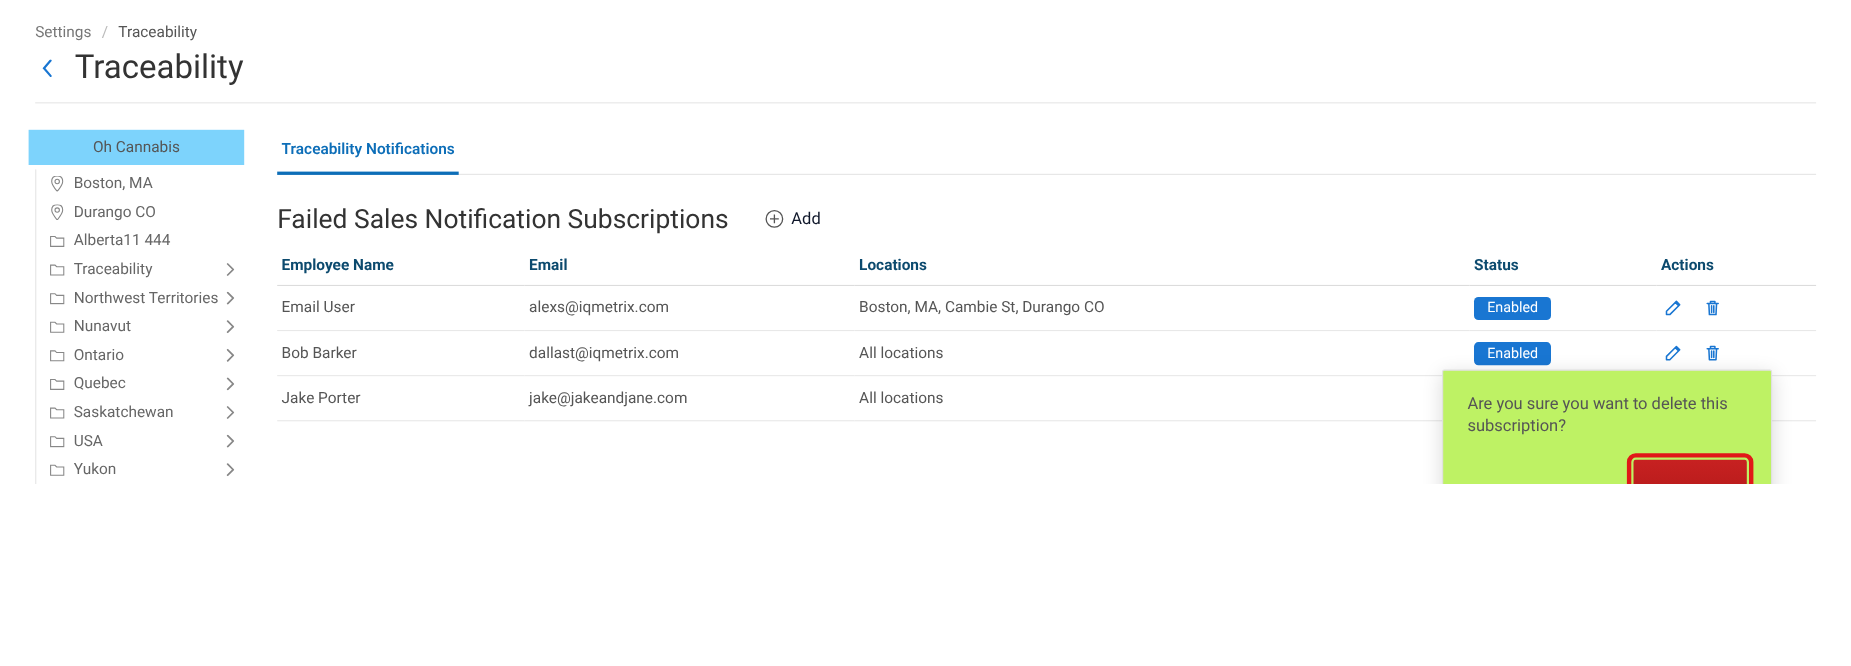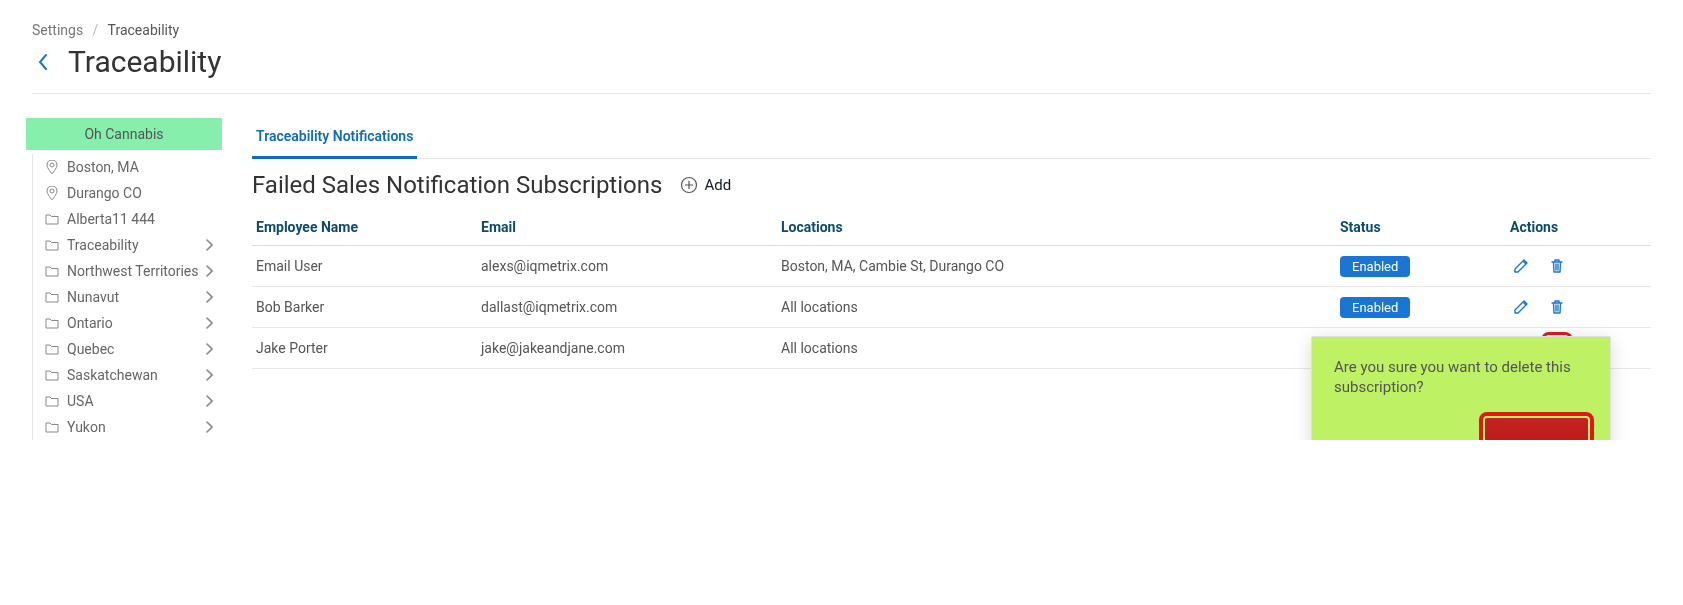--- a/index.html
+++ b/index.html
@@ -19,39 +19,39 @@
   .back-chevron {
     width: 22px; height: 22px; display: inline-flex; align-items: center; justify-content: center;
     color: #1976d2; margin-right: 14px; cursor: pointer;
   }
   h1.page-title { font-size: 30px; font-weight: 400; margin: 0; color: #333; }
   .rule { height: 1px; background: #e5e5e5; margin-top: 14px; }
   .body { display: flex; margin-top: 24px; }
   .sidebar { width: 190px; flex: 0 0 190px; }
   .sidebar-list { border-left: 1px solid #e5e5e5; padding-left: 0; }
   .org-header {
-    background: #86efac; color: #555; padding: 8px 12px; font-size: 14px; text-align: center;
+    background: #7dd3fc; color: #555; padding: 8px 12px; font-size: 14px; text-align: center;
     margin-bottom: 4px; margin-left: -6px;
   }
   .side-item {
     display: flex; align-items: center; padding: 5px 4px 5px 10px; cursor: pointer;
     color: #666; font-size: 14px;
   }
   .side-icon { width: 18px; display: inline-flex; align-items: center; justify-content: center; color: #888; margin-right: 6px; }
   .side-label { flex: 1; }
   .side-chevron { width: 18px; display: inline-flex; align-items: center; justify-content: center; color: #888; }
   .main { flex: 1; padding-left: 30px; position: relative; }
   .tabs { border-bottom: 1px solid #e5e5e5; display: flex; }
   .tab {
     padding: 10px 4px 12px 4px; margin-right: 24px; cursor: pointer; color: #777;
   }
   .tab.active {
     color: #0d6eb8; font-weight: 600; border-bottom: 3px solid #0d6eb8; margin-bottom: -1px;
   }
-  .section-header { display: flex; margin-top: 12px; margin-bottom: 10px; }
+  .section-header { display: flex; margin-top: 26px; margin-bottom: 10px; gap: 15px; }
   .section-title { font-size: 24px; font-weight: 400; color: #333; margin: 0; margin-right: 18px; }
   .add-btn { display: inline-flex; align-items: center; color: #0f172a; cursor: pointer; font-size: 15px; }
   .add-btn .plus-circle { margin-right: 6px; display: inline-flex; }
   table.grid { width: 100%; border-collapse: collapse; }
   table.grid th {
     text-align: left; font-weight: 700; color: #0c4a6e; padding: 10px 8px 10px 4px;
     border-bottom: 1px solid #dcdcdc; font-size: 14px;
   }
   table.grid td {
     padding: 9px 8px 9px 4px; border-bottom: 1px solid #e8e8e8; color: #555; font-size: 14px;

